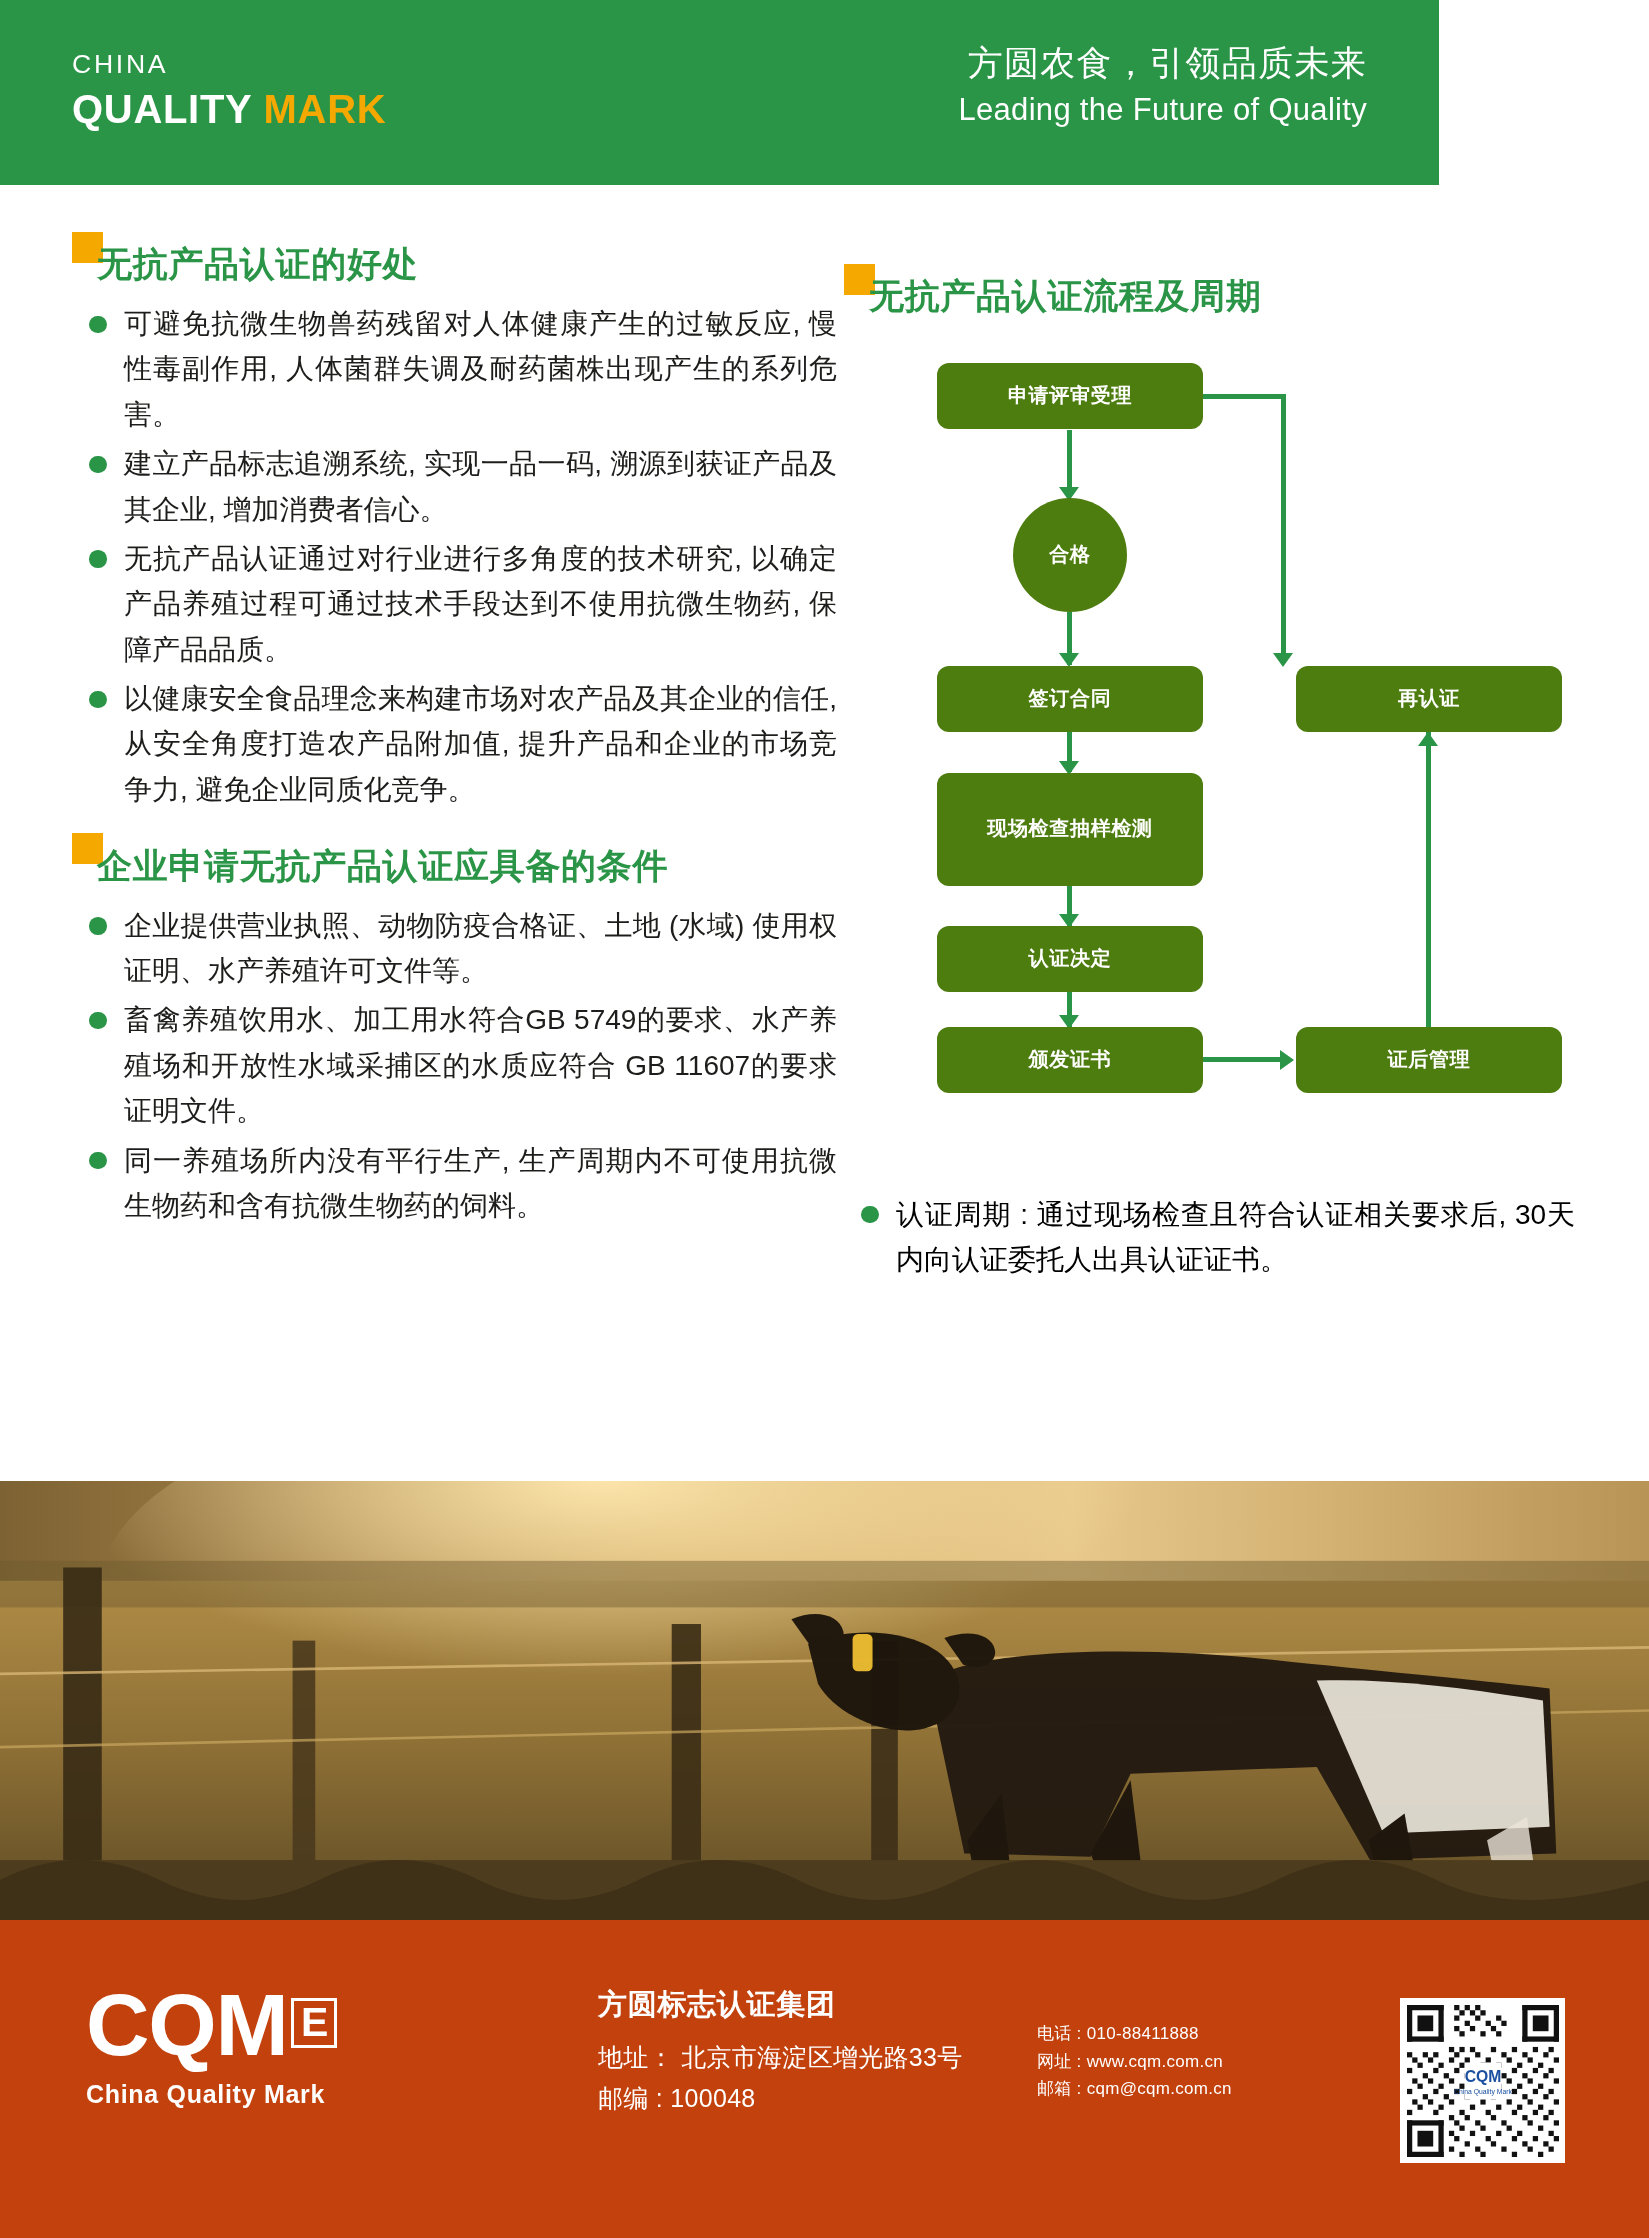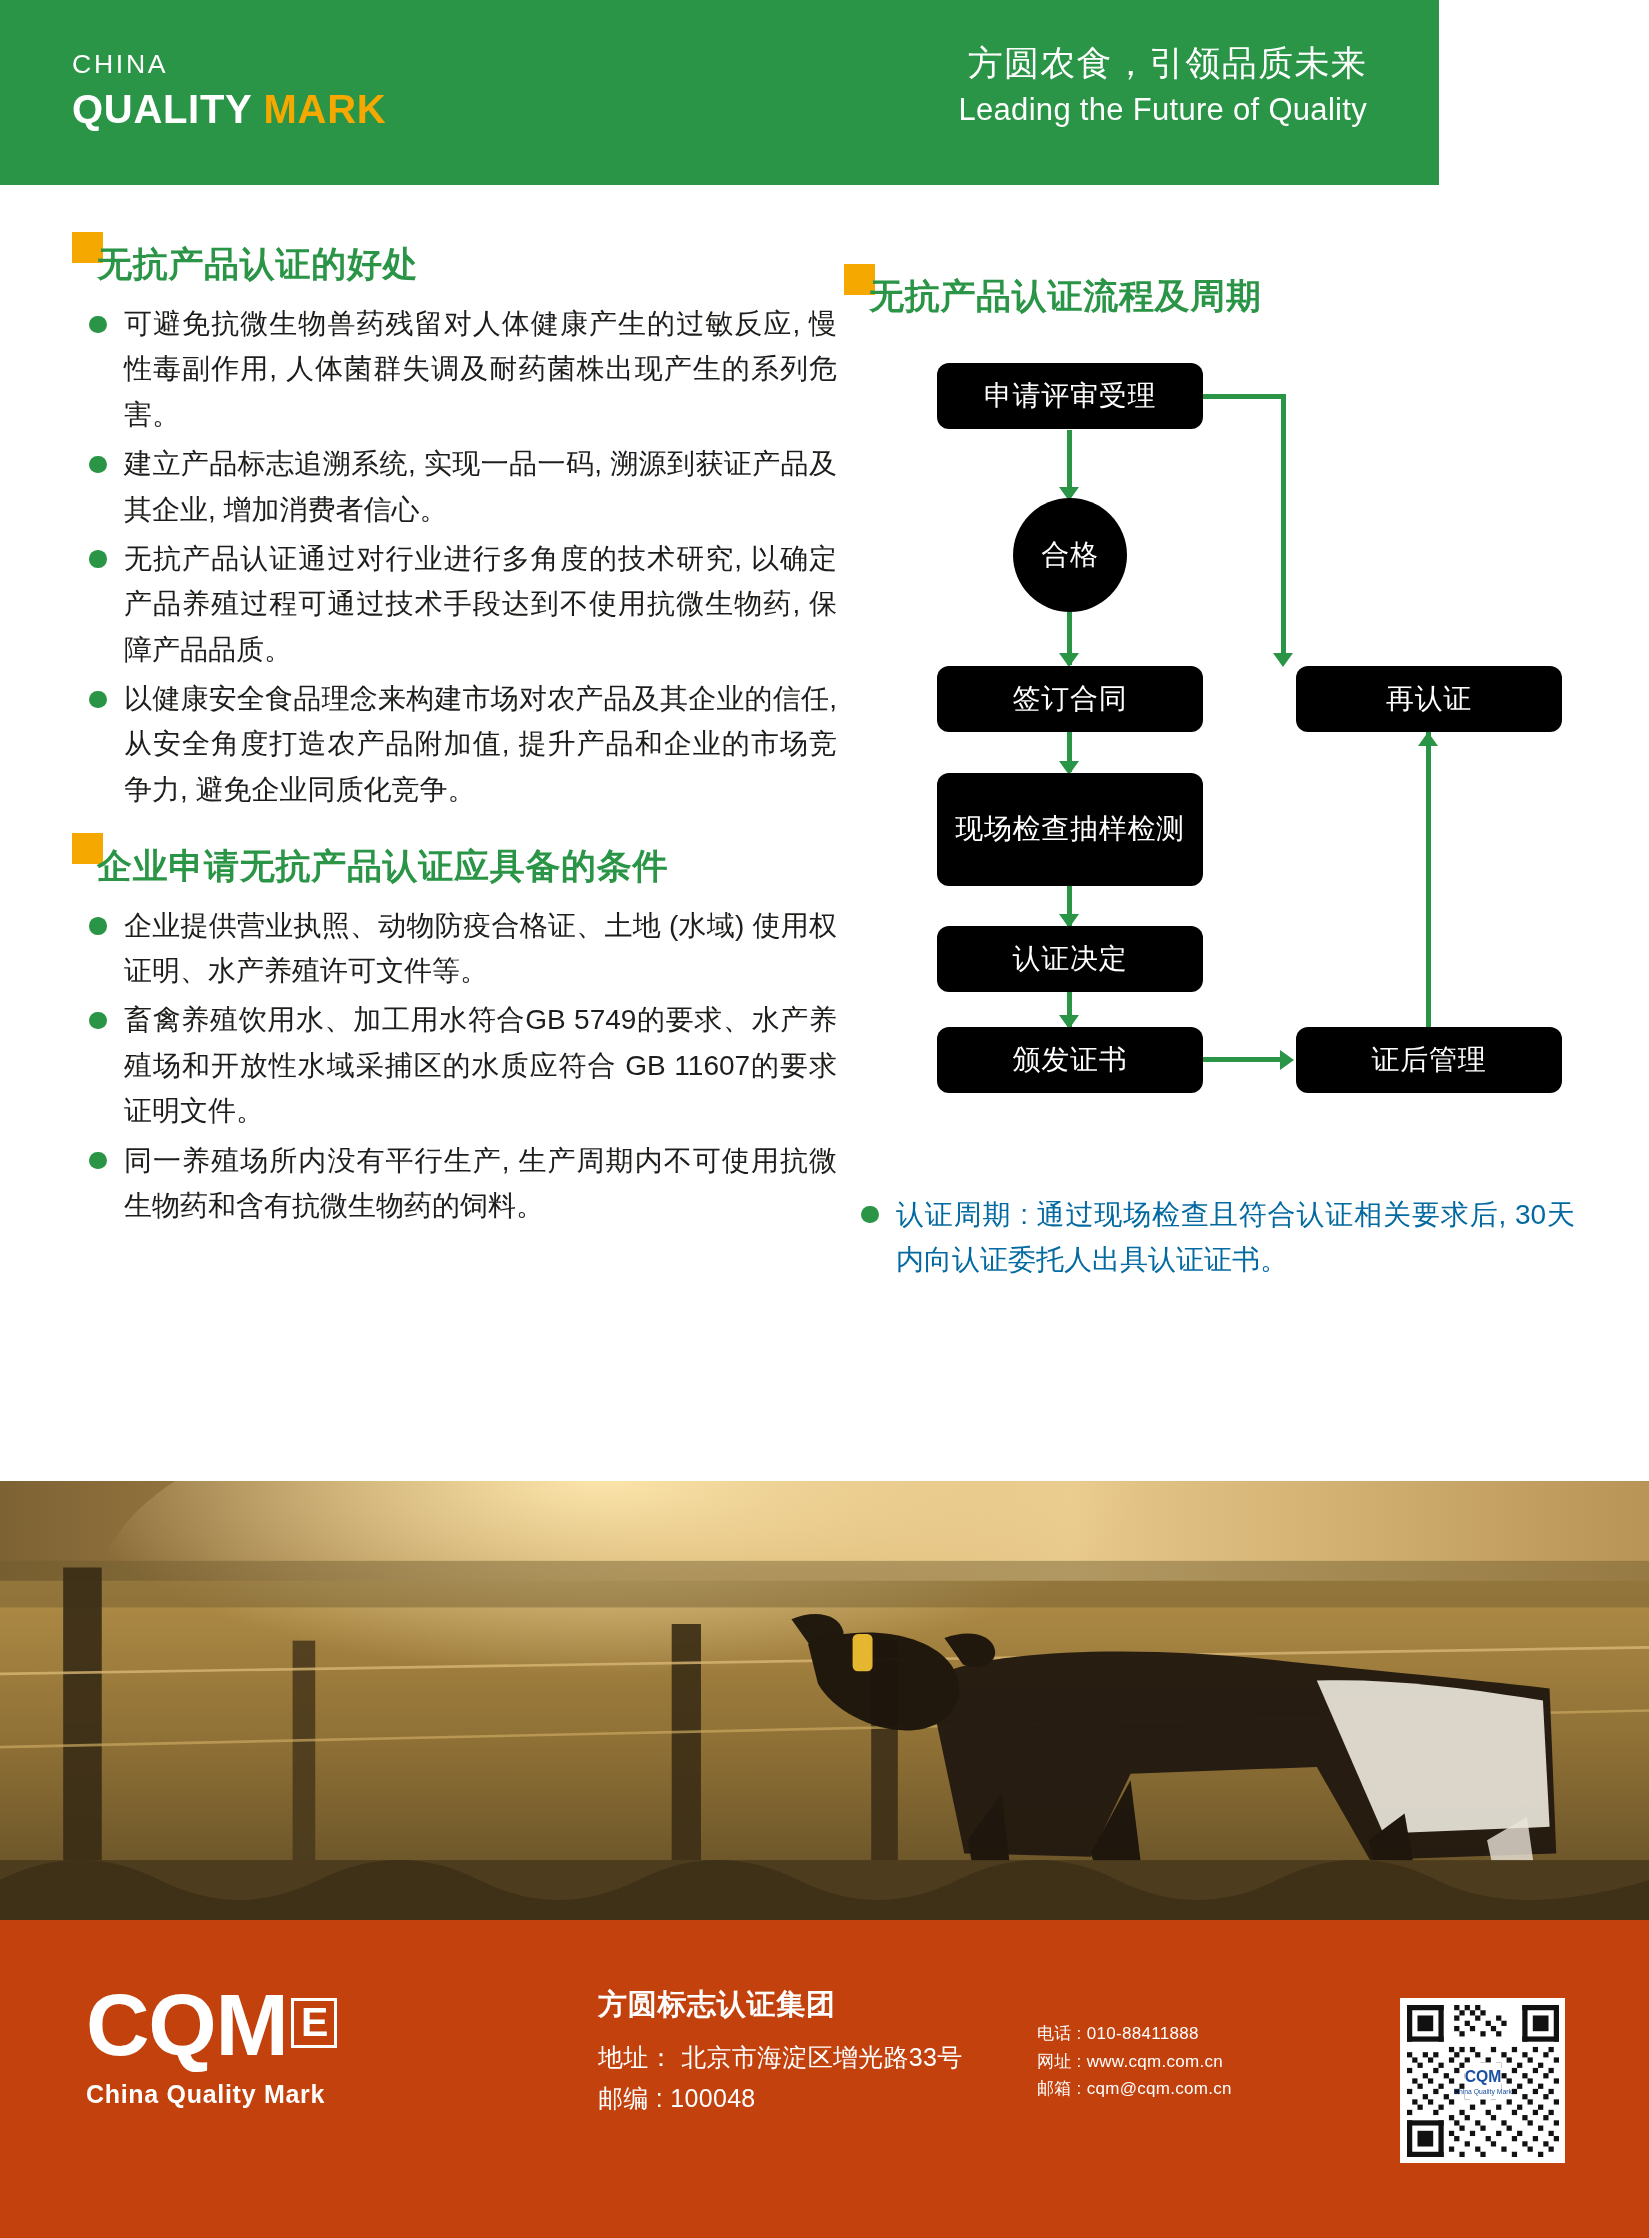--- a/index.html
+++ b/index.html
@@ -141,25 +141,25 @@
 
   
   .flow {
     position: relative;
     width: 718px;
     height: 811px;
     margin-top: 31px;
   }
   .node {
     position: absolute;
-    background: #000000;
+    background: #4d7c0f;
     color: #ffffff;
     border-radius: 12px;
-    font-size: 28px;
-    font-weight: 400;
+    font-size: 20px;
+    font-weight: 700;
     display: flex;
     align-items: center;
     justify-content: center;
     text-align: center;
     line-height: 1.28;
     letter-spacing: 0.7px;
   }
   .node.circle {
     border-radius: 50%;
   }
@@ -187,21 +187,21 @@
     border-left: 10.6px solid transparent;
     border-right: 10.6px solid transparent;
     border-bottom: 14.6px solid #2a9546;
   }
 
   .cycle-note {
     position: relative;
     margin-top: 31px;
     font-size: 28px;
     line-height: 1.62;
-    color: #0369a1;
+    color: #000000;
     padding-left: 52px;
     text-align: justify;
   }
   .cycle-note::before {
     content: "";
     position: absolute;
     left: 17.3px;
     top: 14.6px;
     width: 17.3px;
     height: 17.3px;

